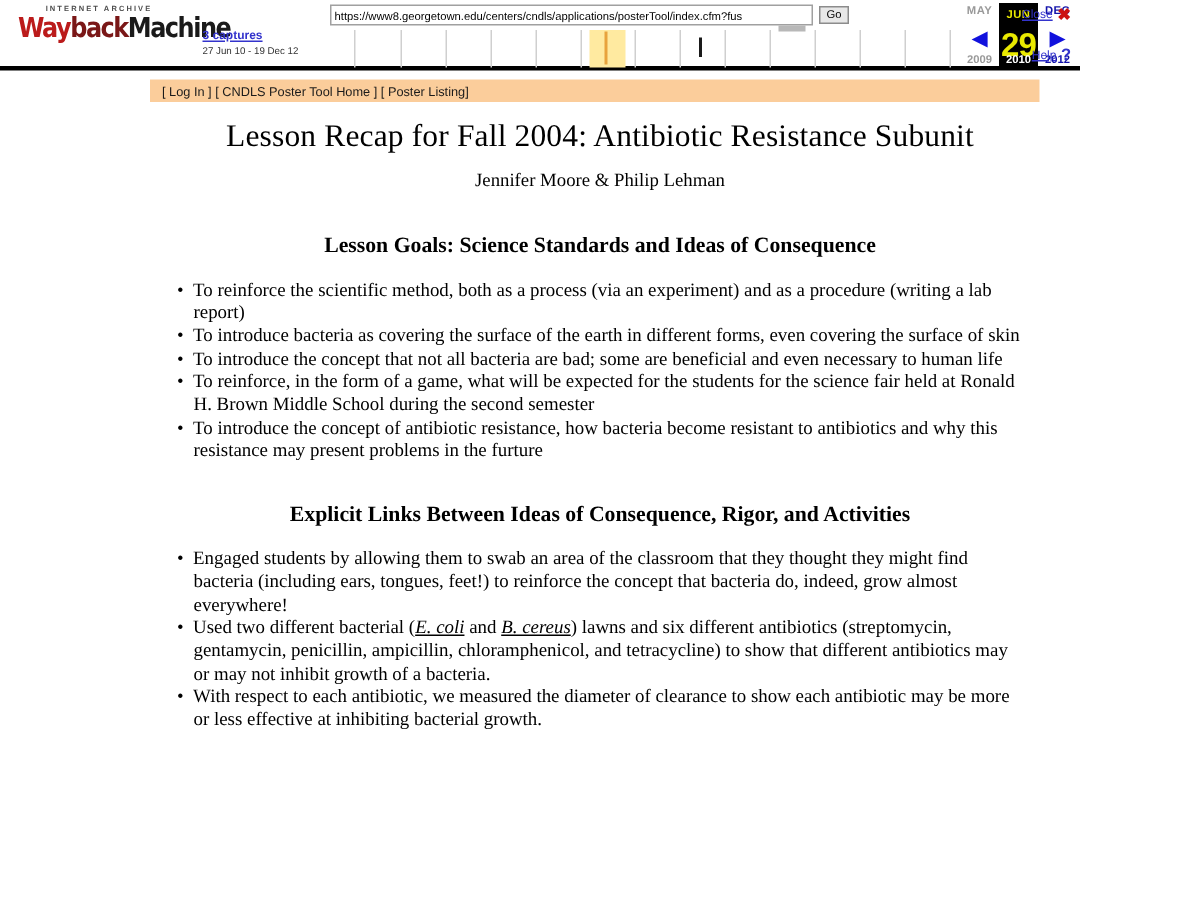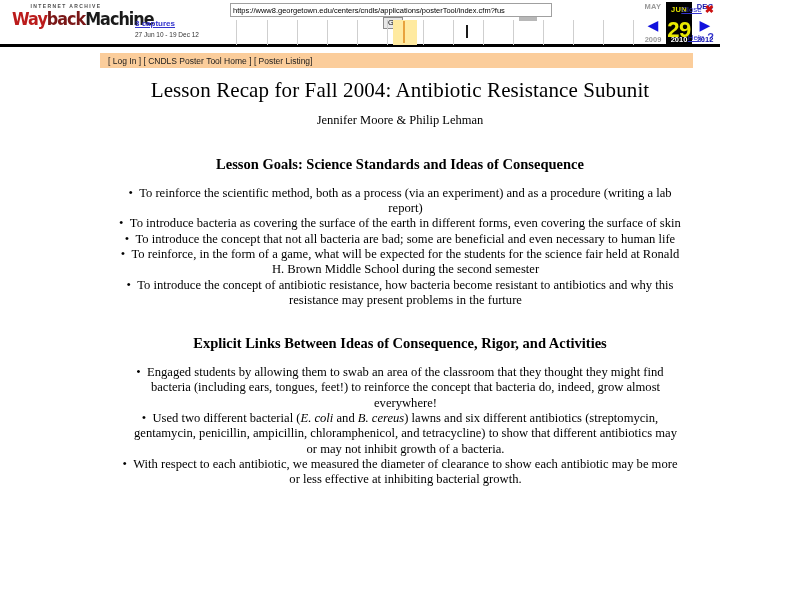--- a/index.html
+++ b/index.html
@@ -74,25 +74,24 @@
   .wm-captures-range {
     font-size: 6.5px;
     color: #333333;
     display: block;
     margin-top: 2px;
     white-space: nowrap;
   }
 
   .wm-urlbar {
     position: absolute;
-    left: 230px;
+    left: 220px;
     top: 3px;
     display: flex;
     align-items: center;
-    flex-direction: column;
   }
   .wm-url-input {
     width: 316px;
     height: 12px;
     font-size: 7.5px;
     font-family: "Liberation Sans", sans-serif;
     padding: 0 2px;
     border: 1px solid #a0a0a0;
     background: #ffffff;
     color: #000000;
@@ -302,26 +301,25 @@
     margin: 0;
     padding: 0;
     list-style: none;
   }
   .bullets li {
     font-size: 12.6px;
     line-height: 1.22;
     margin: 0;
     padding-left: 11px;
     text-indent: -11px;
-    text-align: center;
   }
   .bullets li::before {
     content: "\2022\00a0\00a0";
   }
-  .bullets li i { font-style: italic; }
+  .bullets li i { font-style: italic; text-decoration: underline; }
 
   .sec-goals { margin-top: 28px; }
   .sec-links { margin-top: 27px; }
   .sec-success { margin-top: 27px; }
 </style>
 </head>
 <body>
 
 <div class="wm-toolbar">
 

